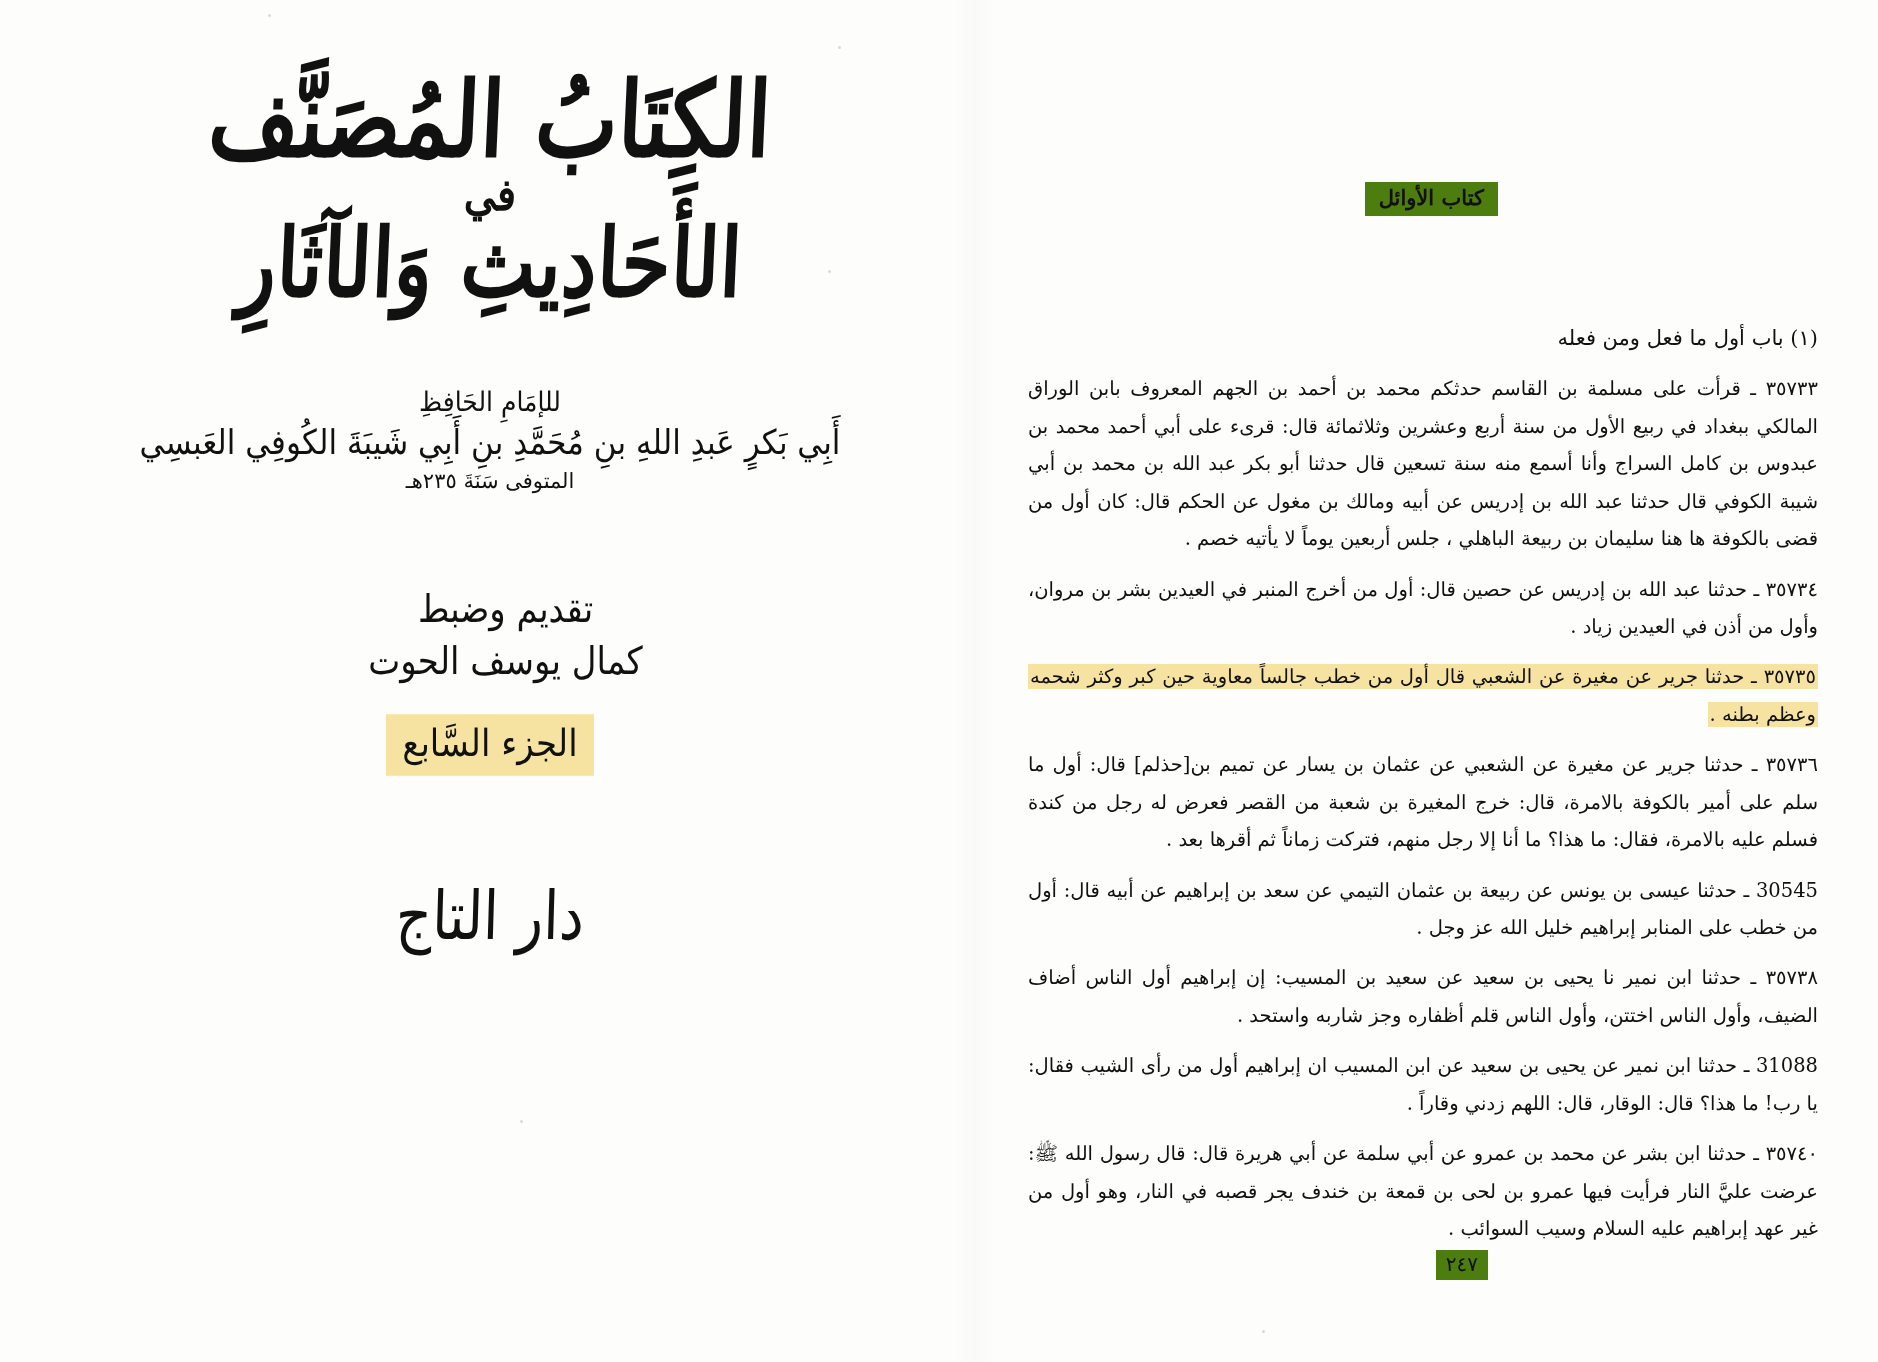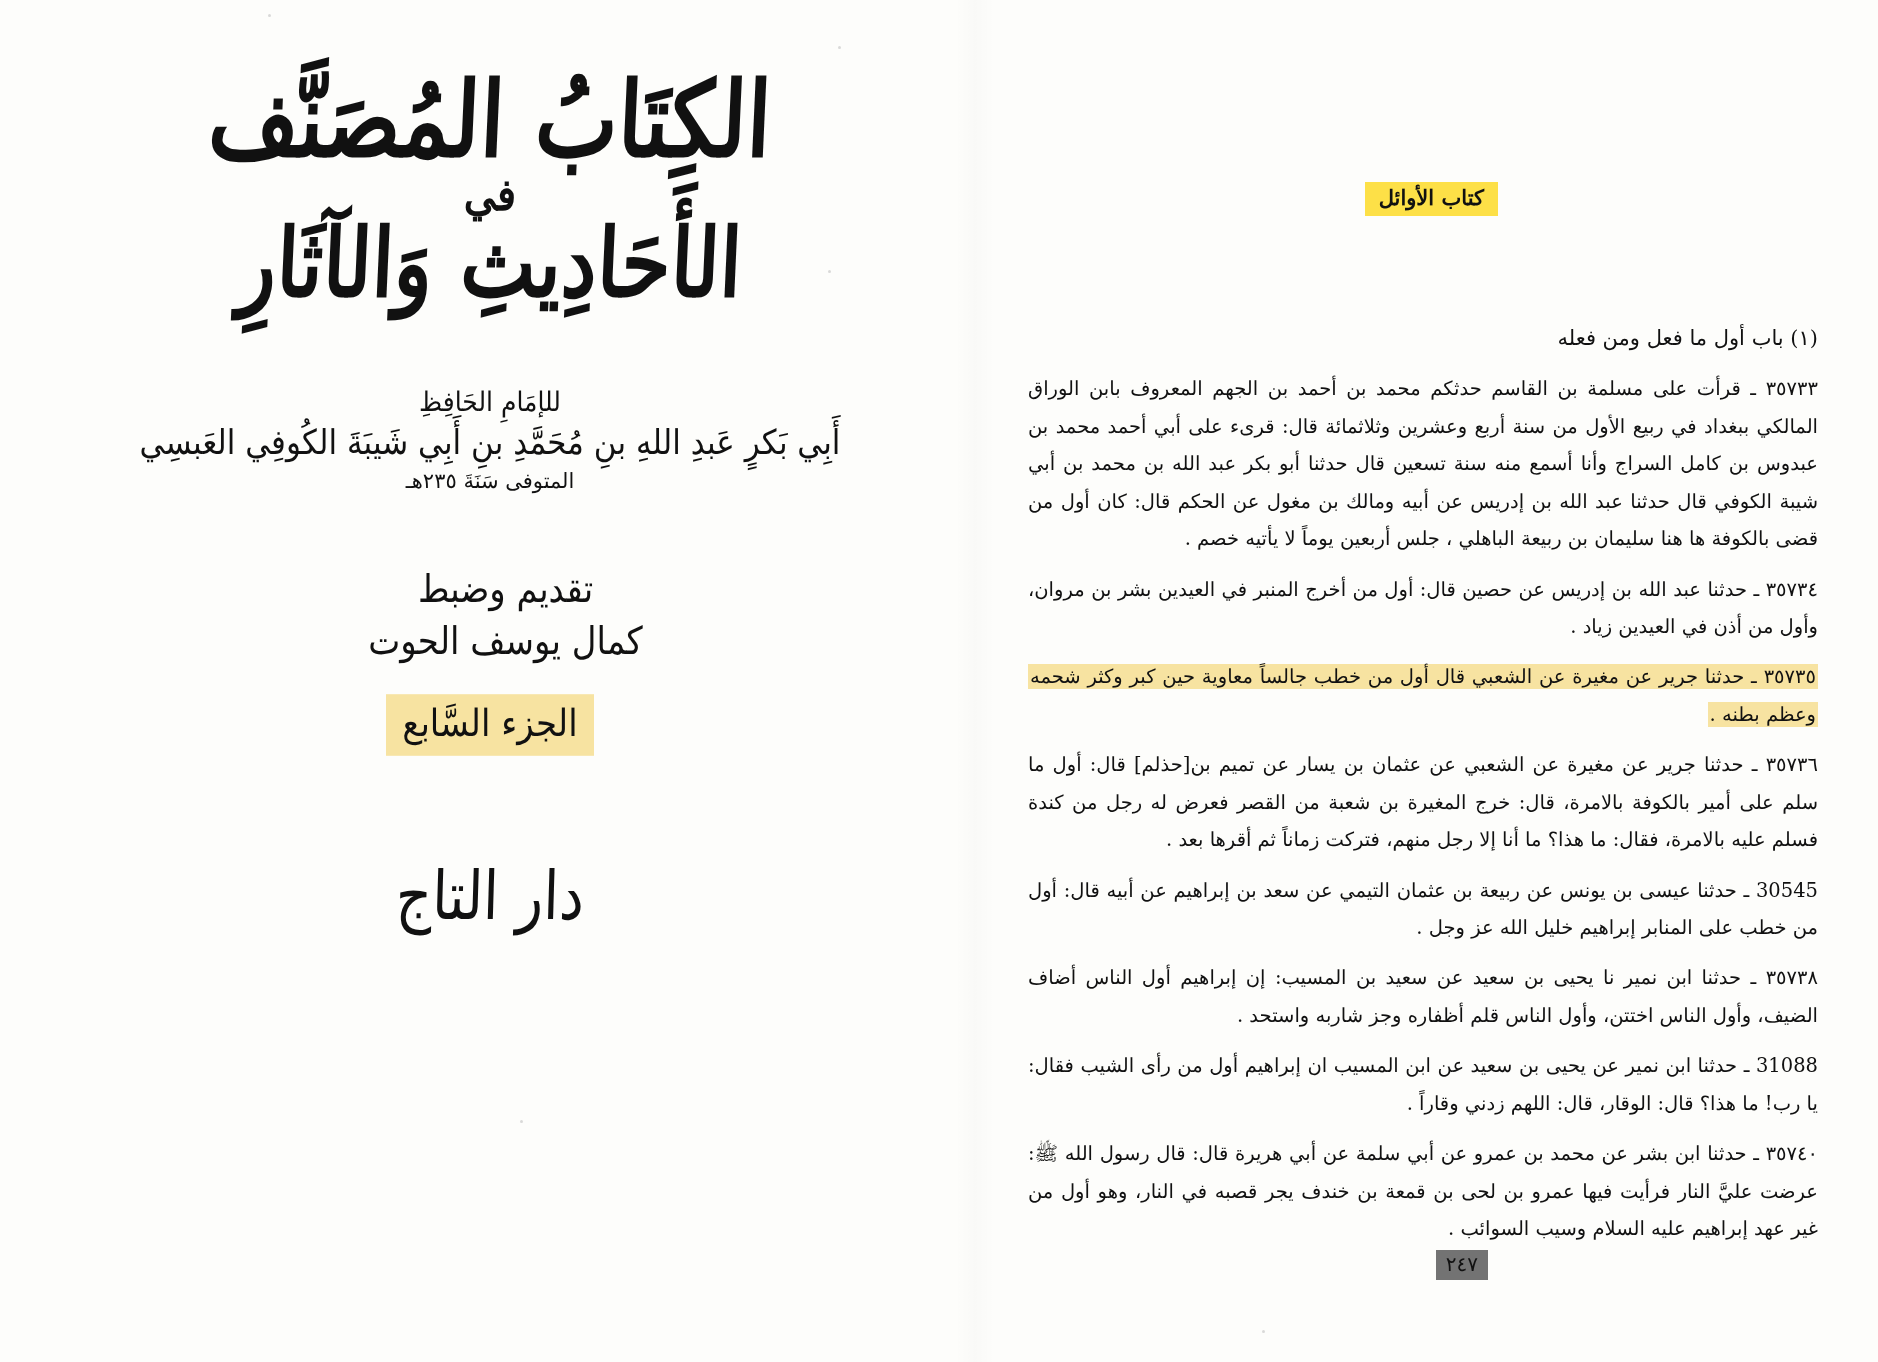--- a/index.html
+++ b/index.html
@@ -93,21 +93,21 @@
     white-space: nowrap;
   }
   .author-death {
     font-size: 21px;
     margin-top: 9px;
     letter-spacing: 1px;
   }
 
   .editor-block {
     direction: rtl;
-    margin-top: 76px;
+    margin-top: 96px;
     font-family: "DejaVu Serif", serif;
     padding-left: 31px;
   }
   .editor-role {
     font-size: 34px;
     letter-spacing: 1px;
     transform: scaleY(1.12);
   }
   .editor-name {
     font-size: 34px;
@@ -144,21 +144,21 @@
     position: absolute;
     left: 980px; top: 0;
     width: 898px; height: 1362px;
     direction: rtl;
   }
 
   .running-head {
     position: absolute;
     top: 182px;
     right: 380px;
-    background: #fde047;
+    background: #4d7c0f;
     padding: 3px 14px 6px 14px;
     font-family: "DejaVu Serif", serif;
     font-size: 21px;
     font-weight: bold;
     white-space: nowrap;
     margin-left: 20px;
   }
 
   .body-col {
     position: absolute;
@@ -190,21 +190,21 @@
     background: #f7e3a1;
     box-decoration-break: clone;
     -webkit-box-decoration-break: clone;
     padding: 1px 2px;
   }
 
   .page-number {
     position: absolute;
     bottom: 82px;
     right: 390px;
-    background: #737373;
+    background: #4d7c0f;
     padding: 2px 10px 4px 10px;
     font-family: "DejaVu Serif", serif;
     font-size: 20px;
     letter-spacing: 1px;
   }
 
   
   .spine {
     position: absolute;
     left: 955px; top: 0;

